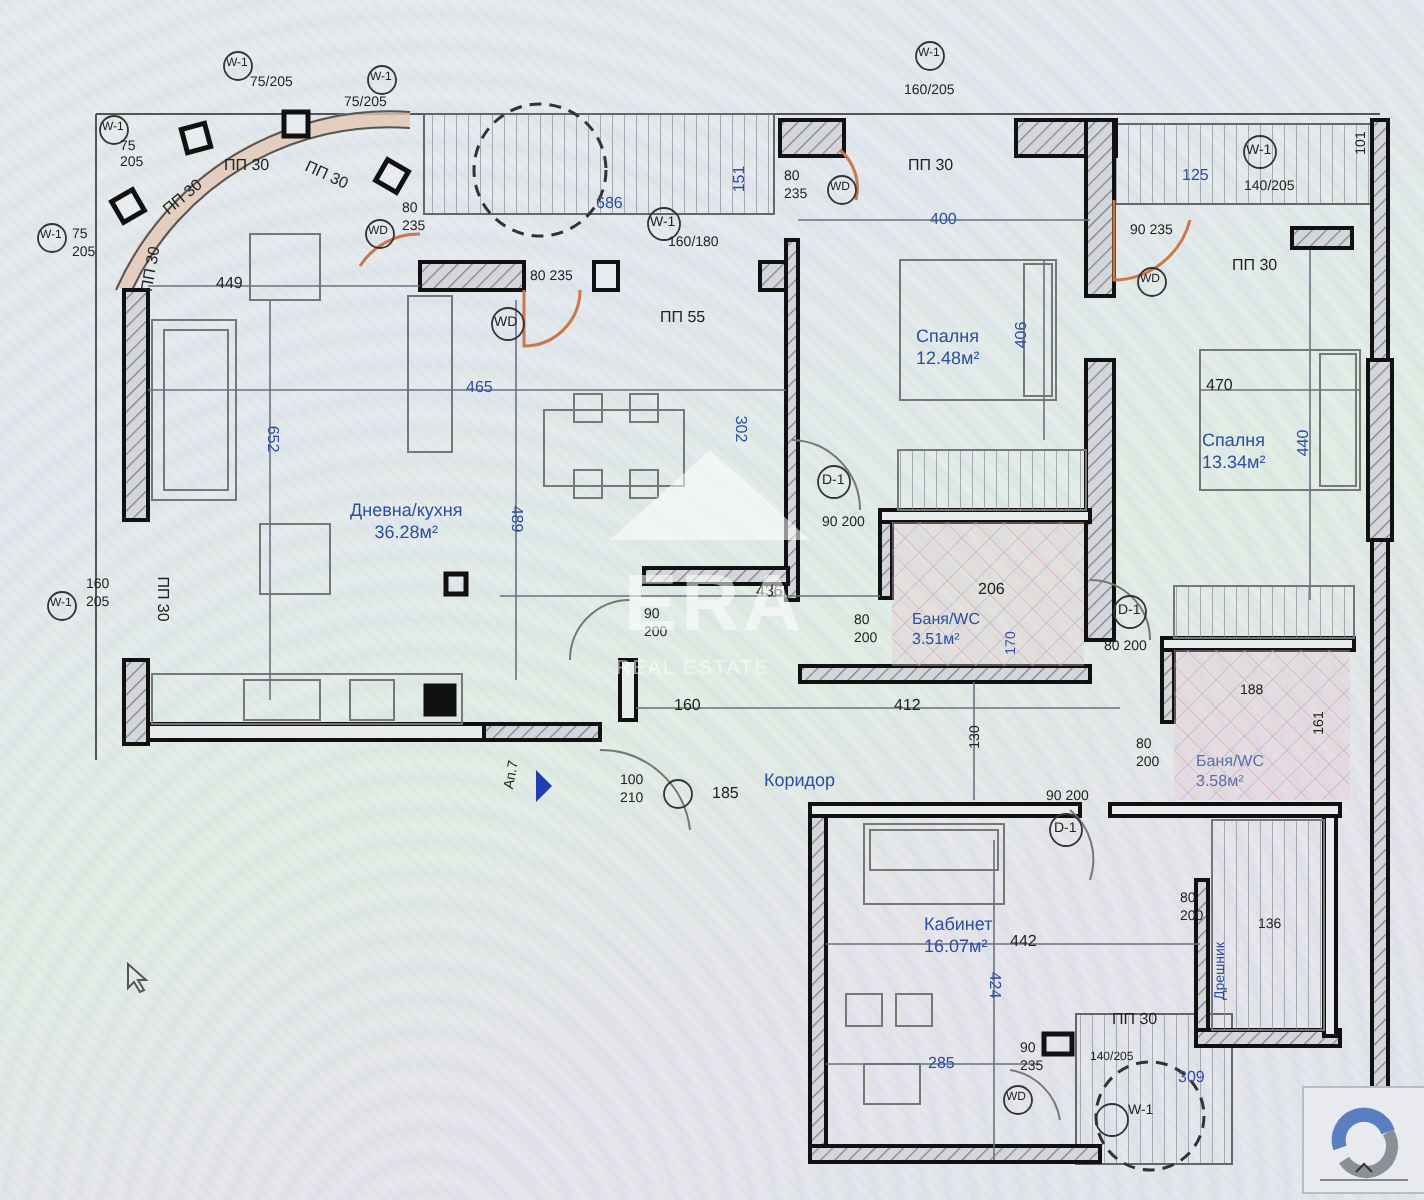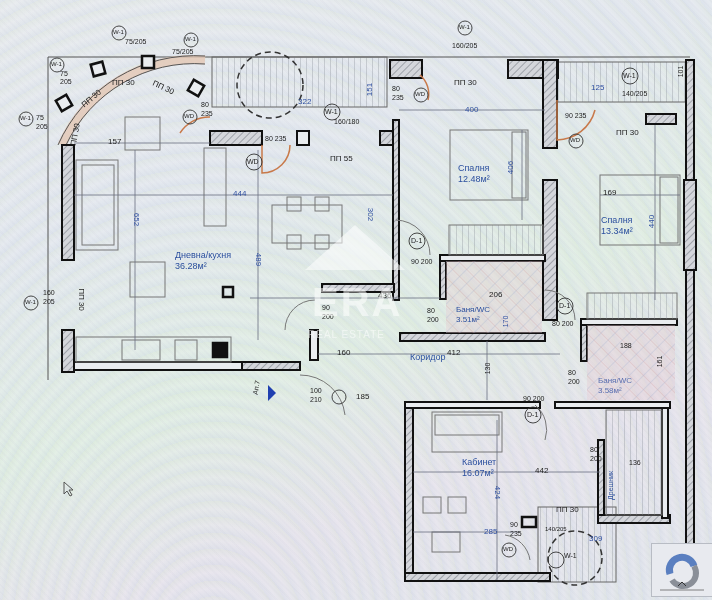--- a/index.html
+++ b/index.html
@@ -202,21 +202,21 @@
     <circle cx="565" cy="306" r="8"></circle>
     <circle cx="533" cy="415" r="8"></circle>
     <circle cx="556" cy="560" r="8"></circle>
     <circle cx="509" cy="550" r="7"></circle>
     <circle cx="339" cy="397" r="7"></circle>
   </g>
 </svg>
 
 <div style="position:absolute;left:0;top:0;width:712px;height:600px;">
 
-  <div style="position:absolute;left:175px;top:250px;color:#2b4f9e;font-size:9px;line-height:11px;">
+  <div style="position:absolute;left:175px;top:250px;color:#2b4f9e;font-size:9px;text-align:center;line-height:11px;">
     <div>Дневна/кухня</div>
     <div>36.28м²</div>
   </div>
   <div style="position:absolute;left:458px;top:163px;color:#2b4f9e;font-size:9px;line-height:11px;">
     <div>Спалня</div>
     <div>12.48м²</div>
   </div>
   <div style="position:absolute;left:601px;top:215px;color:#2b4f9e;font-size:9px;line-height:11px;">
     <div>Спалня</div>
     <div>13.34м²</div>
@@ -226,21 +226,21 @@
     <div>3.51м²</div>
   </div>
   <div style="position:absolute;left:598px;top:376px;color:#5a6fb0;font-size:8px;line-height:10px;">
     <div>Баня/WC</div>
     <div>3.58м²</div>
   </div>
   <div style="position:absolute;left:462px;top:457px;color:#2b4f9e;font-size:9px;line-height:11px;">
     <div>Кабинет</div>
     <div>16.07м²</div>
   </div>
-  <div style="position:absolute;left:382px;top:352px;color:#2b4f9e;font-size:9px;margin-left:28px;">Коридор</div>
+  <div style="position:absolute;left:382px;top:385px;color:#2b4f9e;font-size:9px;">Коридор</div>
   <div style="position:absolute;left:607px;top:500px;color:#2b4f9e;font-size:7px;transform:rotate(-90deg);transform-origin:left top;">Дрешник</div>
 
   <div style="position:absolute;left:80px;top:94px;font-size:8px;color:#222;transform:rotate(-40deg);">ПП 30</div>
   <div style="position:absolute;left:112px;top:78px;font-size:8px;color:#222;">ПП 30</div>
   <div style="position:absolute;left:152px;top:83px;font-size:8px;color:#222;transform:rotate(25deg);">ПП 30</div>
   <div style="position:absolute;left:64px;top:130px;font-size:8px;color:#222;transform:rotate(-80deg);">ПП 30</div>
   <div style="position:absolute;left:70px;top:295px;font-size:8px;color:#222;transform:rotate(90deg);">ПП 30</div>
   <div style="position:absolute;left:454px;top:78px;font-size:8px;color:#222;">ПП 30</div>
   <div style="position:absolute;left:616px;top:128px;font-size:8px;color:#222;">ПП 30</div>
   <div style="position:absolute;left:556px;top:505px;font-size:8px;color:#222;">ПП 30</div>
@@ -336,46 +336,46 @@
   </div>
   <div style="position:absolute;left:590px;top:445px;font-size:7px;color:#222;line-height:9px;">
     <div>80</div>
       <div>200</div>
   </div>
   <div style="position:absolute;left:310px;top:386px;font-size:7px;color:#222;line-height:9px;">
     <div>100</div>
       <div>210</div>
   </div>
 
-  <div style="position:absolute;left:108px;top:137px;font-size:8px;color:#222;">157</div>
-  <div style="position:absolute;left:233px;top:189px;font-size:8px;color:#2f4fa0;">444</div>
+  <div style="position:absolute;left:108px;top:137px;font-size:8px;color:#222;">449</div>
+  <div style="position:absolute;left:233px;top:189px;font-size:8px;color:#2f4fa0;">465</div>
   <div style="position:absolute;left:130px;top:215px;font-size:8px;color:#2f4fa0;transform:rotate(90deg);">652</div>
   <div style="position:absolute;left:252px;top:255px;font-size:8px;color:#2f4fa0;transform:rotate(90deg);">489</div>
-  <div style="position:absolute;left:298px;top:97px;font-size:8px;color:#2f4fa0;">322</div>
+  <div style="position:absolute;left:298px;top:97px;font-size:8px;color:#2f4fa0;">686</div>
   <div style="position:absolute;left:363px;top:85px;font-size:8px;color:#2f4fa0;transform:rotate(-90deg);">151</div>
   <div style="position:absolute;left:364px;top:210px;font-size:8px;color:#2f4fa0;transform:rotate(90deg);">302</div>
   <div style="position:absolute;left:465px;top:105px;font-size:8px;color:#2f4fa0;">400</div>
   <div style="position:absolute;left:504px;top:163px;font-size:8px;color:#2f4fa0;transform:rotate(-90deg);">406</div>
   <div style="position:absolute;left:591px;top:83px;font-size:8px;color:#2f4fa0;">125</div>
   <div style="position:absolute;left:675px;top:68px;font-size:7px;color:#222;transform:rotate(-90deg);">101</div>
-  <div style="position:absolute;left:603px;top:188px;font-size:8px;color:#222;">169</div>
+  <div style="position:absolute;left:603px;top:188px;font-size:8px;color:#222;">470</div>
   <div style="position:absolute;left:645px;top:217px;font-size:8px;color:#2f4fa0;transform:rotate(-90deg);">440</div>
   <div style="position:absolute;left:378px;top:291px;font-size:8px;color:#222;">436</div>
   <div style="position:absolute;left:489px;top:290px;font-size:8px;color:#222;">206</div>
   <div style="position:absolute;left:500px;top:318px;font-size:7px;color:#2f4fa0;transform:rotate(-90deg);">170</div>
   <div style="position:absolute;left:337px;top:348px;font-size:8px;color:#222;">160</div>
   <div style="position:absolute;left:447px;top:348px;font-size:8px;color:#222;">412</div>
   <div style="position:absolute;left:482px;top:365px;font-size:7px;color:#222;transform:rotate(-90deg);">130</div>
   <div style="position:absolute;left:356px;top:392px;font-size:8px;color:#222;">185</div>
   <div style="position:absolute;left:620px;top:342px;font-size:7px;color:#222;">188</div>
   <div style="position:absolute;left:654px;top:358px;font-size:7px;color:#222;transform:rotate(-90deg);">161</div>
   <div style="position:absolute;left:629px;top:459px;font-size:7px;color:#222;">136</div>
-  <div style="position:absolute;left:535px;top:466px;font-size:8px;color:#222;">442</div>
+  <div style="position:absolute;left:505px;top:466px;font-size:8px;color:#222;">442</div>
   <div style="position:absolute;left:491px;top:488px;font-size:8px;color:#2f4fa0;transform:rotate(90deg);">424</div>
-  <div style="position:absolute;left:464px;top:527px;font-size:8px;color:#2f4fa0;margin-left:20px;">285</div>
+  <div style="position:absolute;left:464px;top:527px;font-size:8px;color:#2f4fa0;">285</div>
   <div style="position:absolute;left:589px;top:534px;font-size:8px;color:#2f4fa0;">309</div>
 
   <div style="position:absolute;left:249px;top:384px;font-size:7px;color:#222;transform:rotate(-80deg);">Ап.7</div>
 
   <div style="position:absolute;left:300px;top:225px;width:110px;height:120px;opacity:0.55;">
     <div style="position:absolute;left:5px;top:0;width:0;height:0;border-left:50px solid transparent;border-right:50px solid transparent;border-bottom:45px solid #ffffff;"></div>
     <div style="position:absolute;left:12px;top:55px;font-size:40px;font-weight:bold;color:#ffffff;letter-spacing:2px;">ERA</div>
     <div style="position:absolute;left:8px;top:104px;font-size:10px;color:#ffffff;letter-spacing:1px;">REAL ESTATE</div>
   </div>
 </div>

